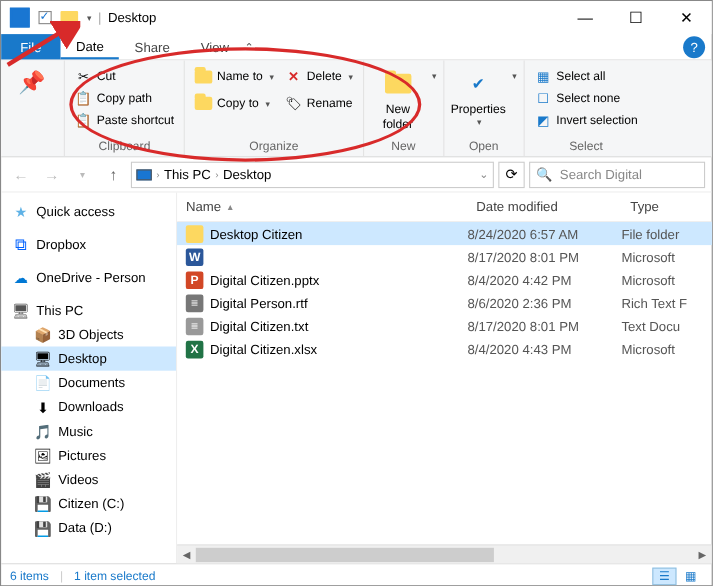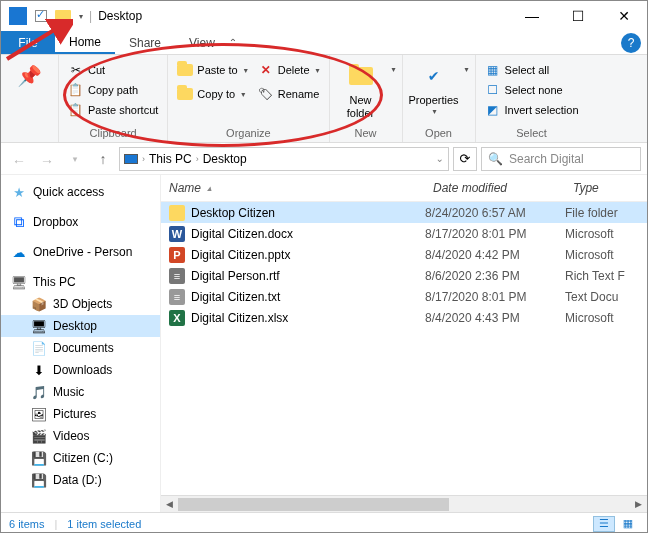--- a/index.html
+++ b/index.html
@@ -71,21 +71,21 @@
 .nav-item.sel { background: #cde8ff; }
 .nav-item.top { padding-left: 10px; }
 .nicon { width: 16px; height: 16px; display: flex; align-items: center; justify-content: center; font-size: 13px; }
 .star { color: #5fb2e6; }
 .dropbox { color: #0061ff; font-size: 15px; }
 .onedrive { color: #0078d4; }
 .pc { color: #555; }
 
 .content { flex: 1; display: flex; flex-direction: column; overflow: hidden; }
 .col-headers { display: flex; border-bottom: 1px solid #eee; color: #444; font-size: 12px; }
-.ch { padding: 6px 8px; display: flex; align-items: center; gap: 6px; font-style: italic; }
+.ch { padding: 6px 8px; display: flex; align-items: center; gap: 6px; }
 .ch-name { flex: 0 0 264px; }
 .ch-date { flex: 0 0 140px; }
 .ch-type { flex: 1; }
 .sort-ind { font-size: 9px; color: #888; }
 .filelist { flex: 1; overflow-x: auto; overflow-y: hidden; }
 .file-rows { min-width: 560px; }
 .frow { display: flex; align-items: center; font-size: 12px; height: 21px; }
 .frow.sel { background: #cde8ff; }
 .fc-name { flex: 0 0 264px; padding-left: 8px; display: flex; align-items: center; gap: 6px; }
 .fc-date { flex: 0 0 140px; color: #555; }
@@ -135,21 +135,21 @@
     <span class="title">Desktop</span>
     <div class="winctrls">
       <div class="winbtn">—</div>
       <div class="winbtn">☐</div>
       <div class="winbtn">✕</div>
     </div>
   </div>
 
   <div class="tabsrow">
     <div class="file-tab">File</div>
-    <div class="tab active">Home</div>
+    <div class="tab active">Date</div>
     <div class="tab">Share</div>
     <div class="tab">View</div>
     <span class="ribbon-toggle">⌃</span>
     <div class="help">?</div>
   </div>
 
   <div class="ribbon">
 
     <div class="rgroup" style="width:58px">
       <div class="rgroup-body">
@@ -182,21 +182,21 @@
       <div class="rgroup-label">Clipboard</div>
     </div>
 
     <div class="rgroup">
       <div class="rgroup-body">
         <div class="smallbtns" style="gap:6px">
           <div class="smallbtn">
               <span class="sicon">
                 <span class="icon-folder-y" style="width:16px;height:12px"></span>
               </span>
-              <span>Paste to</span>
+              <span>Name to</span>
               <span class="dd-arrow">▾</span>
             </div>
           <div class="smallbtn">
               <span class="sicon">
                 <span class="icon-folder-y" style="width:16px;height:12px"></span>
               </span>
               <span>Copy to</span>
               <span class="dd-arrow">▾</span>
             </div>
         </div>
@@ -366,21 +366,20 @@
               <div class="fc-name">
                 <span class="ficon fold"></span>
                 <span>Desktop Citizen</span>
               </div>
               <div class="fc-date">8/24/2020 6:57 AM</div>
               <div class="fc-type">File folder</div>
             </div>
             <div class="frow">
               <div class="fc-name">
                 <span class="ficon docx">W</span>
-                <span>Digital Citizen.docx</span>
               </div>
               <div class="fc-date">8/17/2020 8:01 PM</div>
               <div class="fc-type">Microsoft</div>
             </div>
             <div class="frow">
               <div class="fc-name">
                 <span class="ficon pptx">P</span>
                 <span>Digital Citizen.pptx</span>
               </div>
               <div class="fc-date">8/4/2020 4:42 PM</div>

